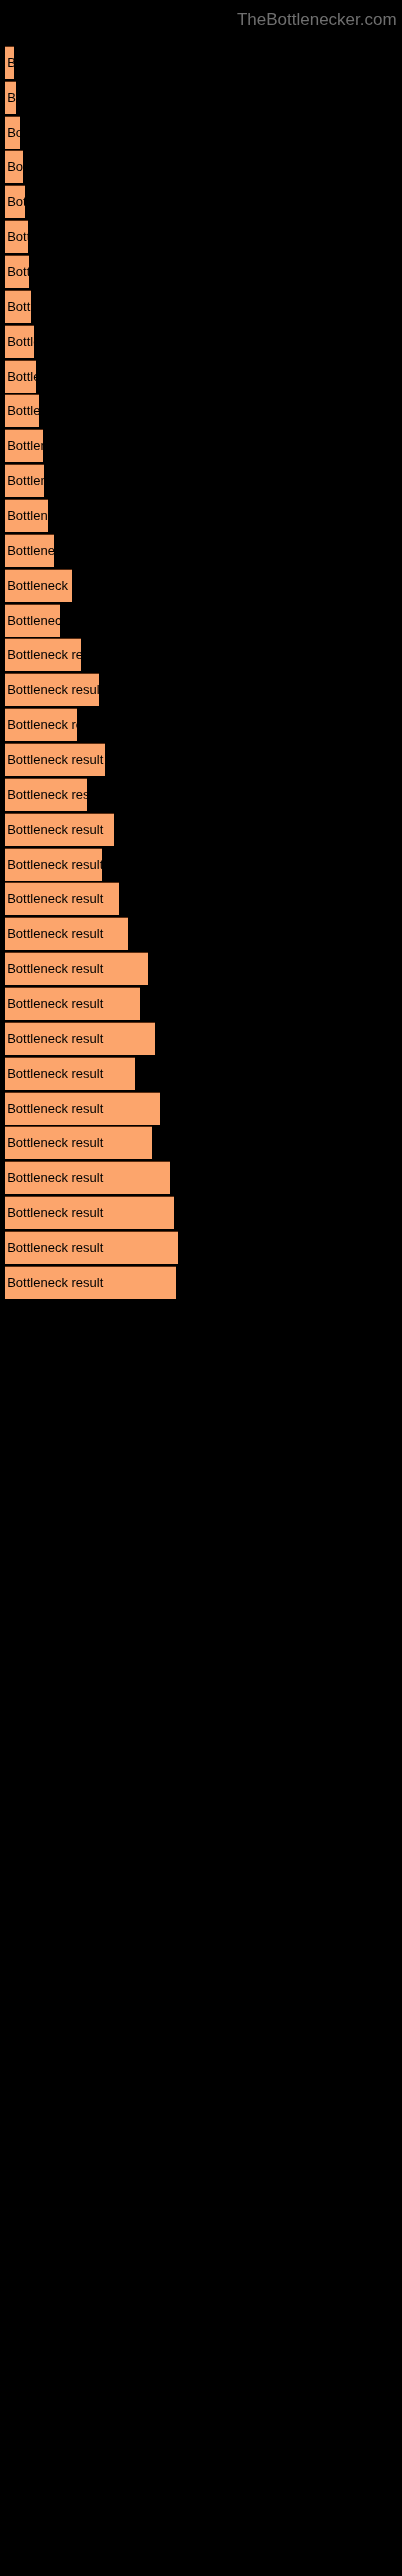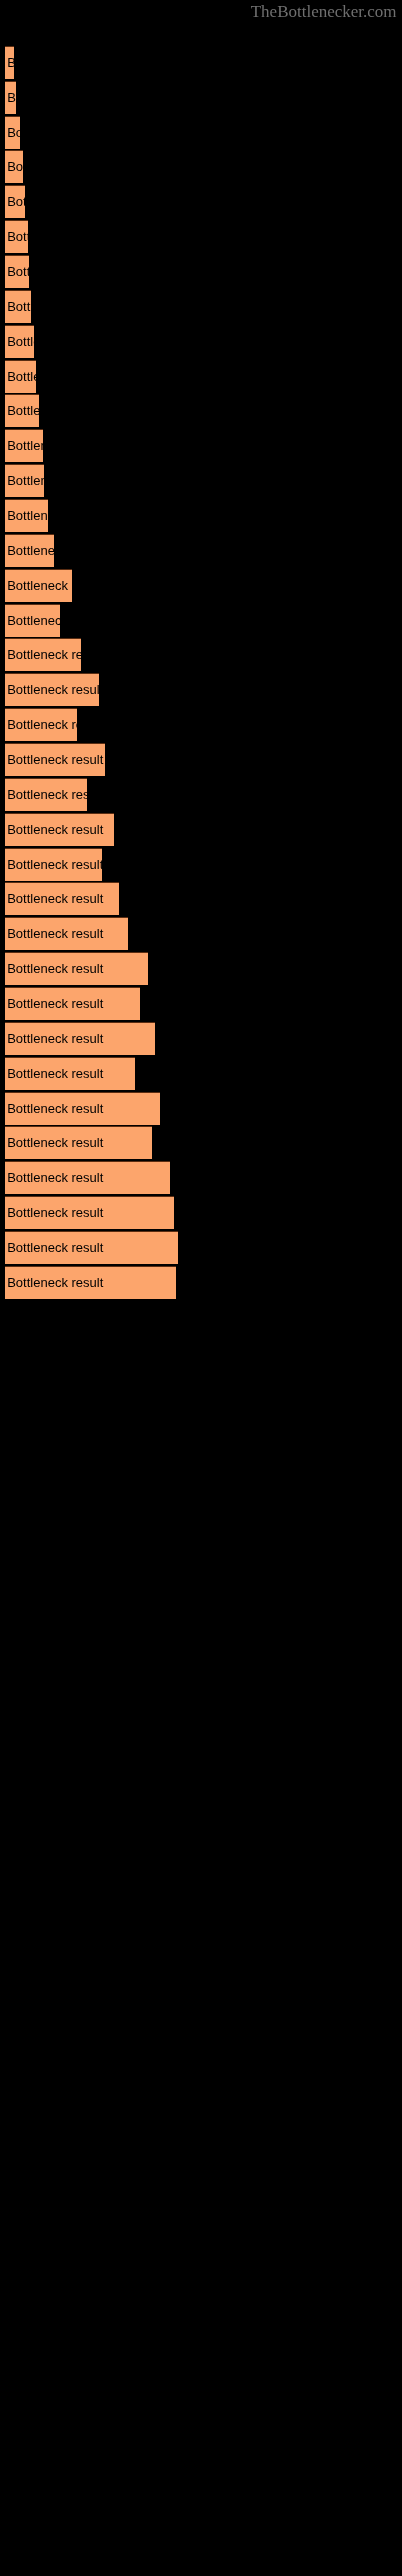--- a/index.html
+++ b/index.html
@@ -20,31 +20,30 @@
   #chart-root {
     position: absolute;
     inset: 0;
     width: 403px;
     height: 2576px;
     background: #000000;
   }
 
   #chart-title {
     position: absolute;
-    top: 0px;
+    top: 8px;
     right: 6.4px;
     height: 24px;
     line-height: 24px;
     font-size: 17px;
     font-weight: 400;
     color: #6f6f6f;
     letter-spacing: 0px;
     white-space: nowrap;
     text-align: right;
-    font-family: Liberation Serif, serif;
   }
 
   #plot-area {
     position: absolute;
     left: 0;
     top: 0;
     width: 403px;
     height: 2576px;
   }
 

